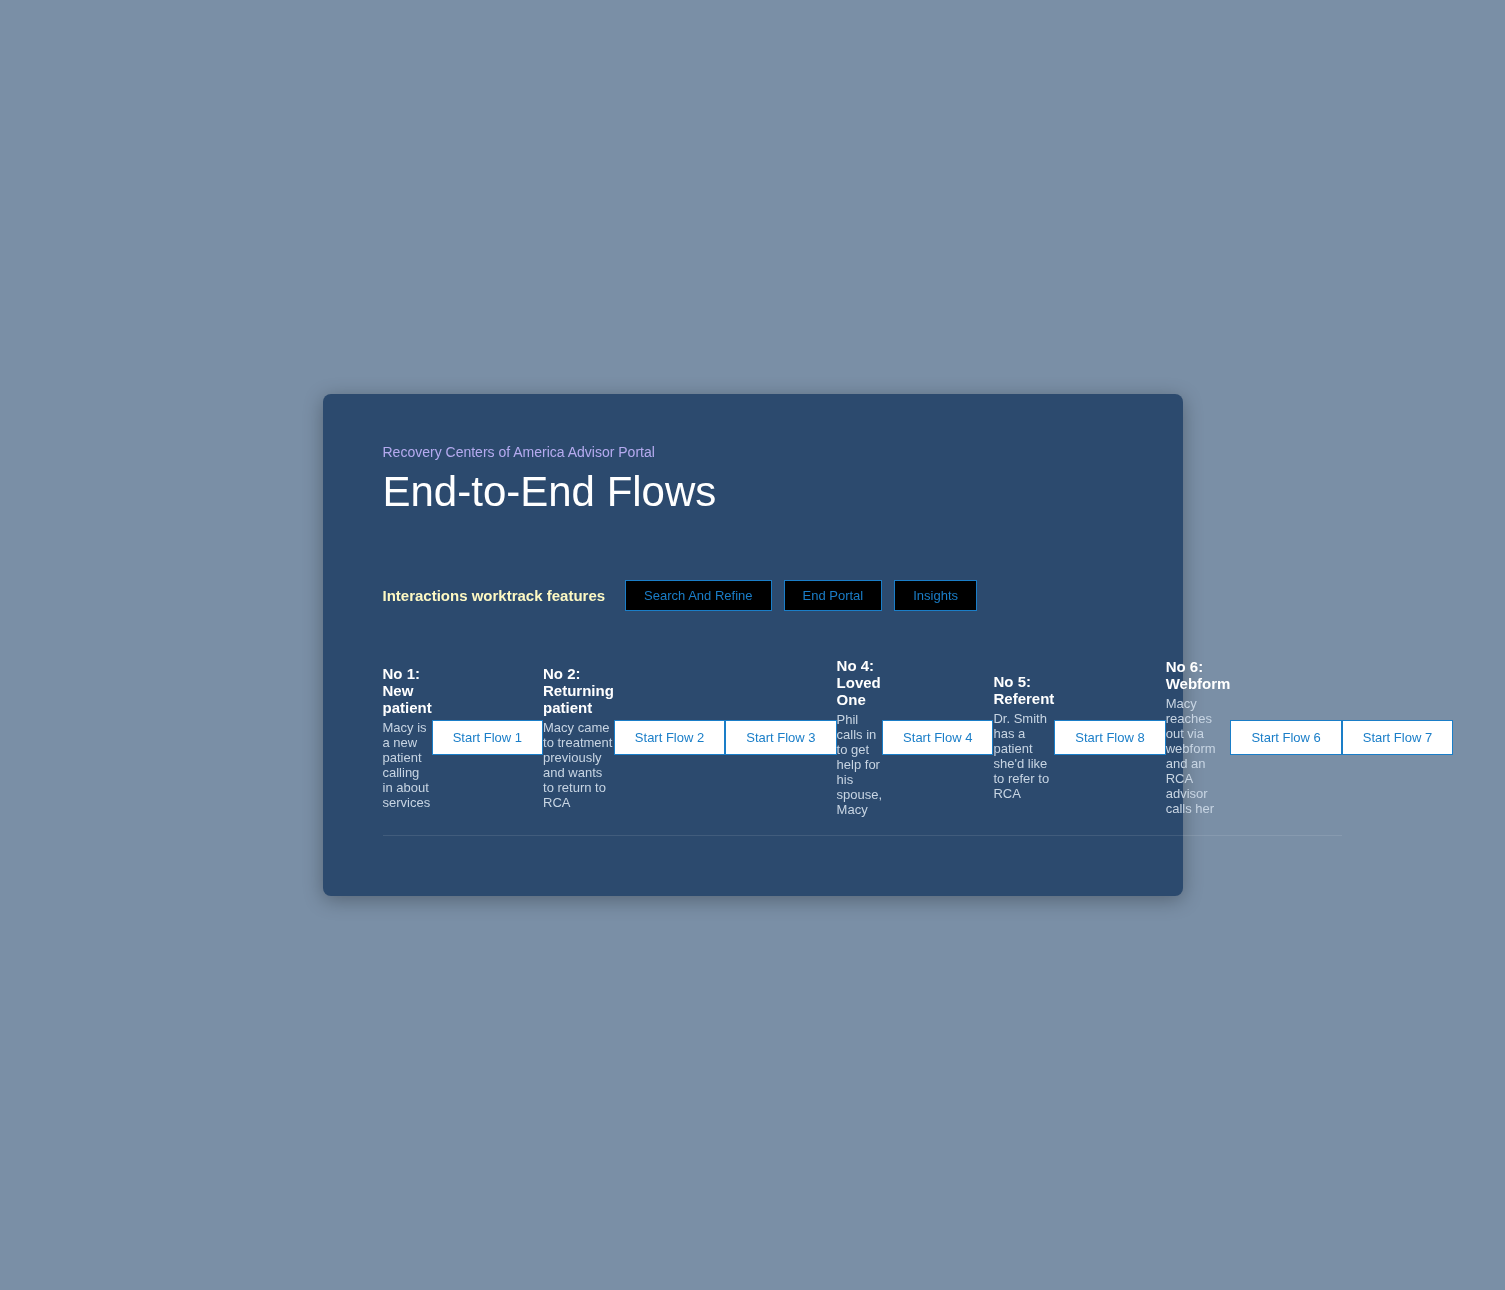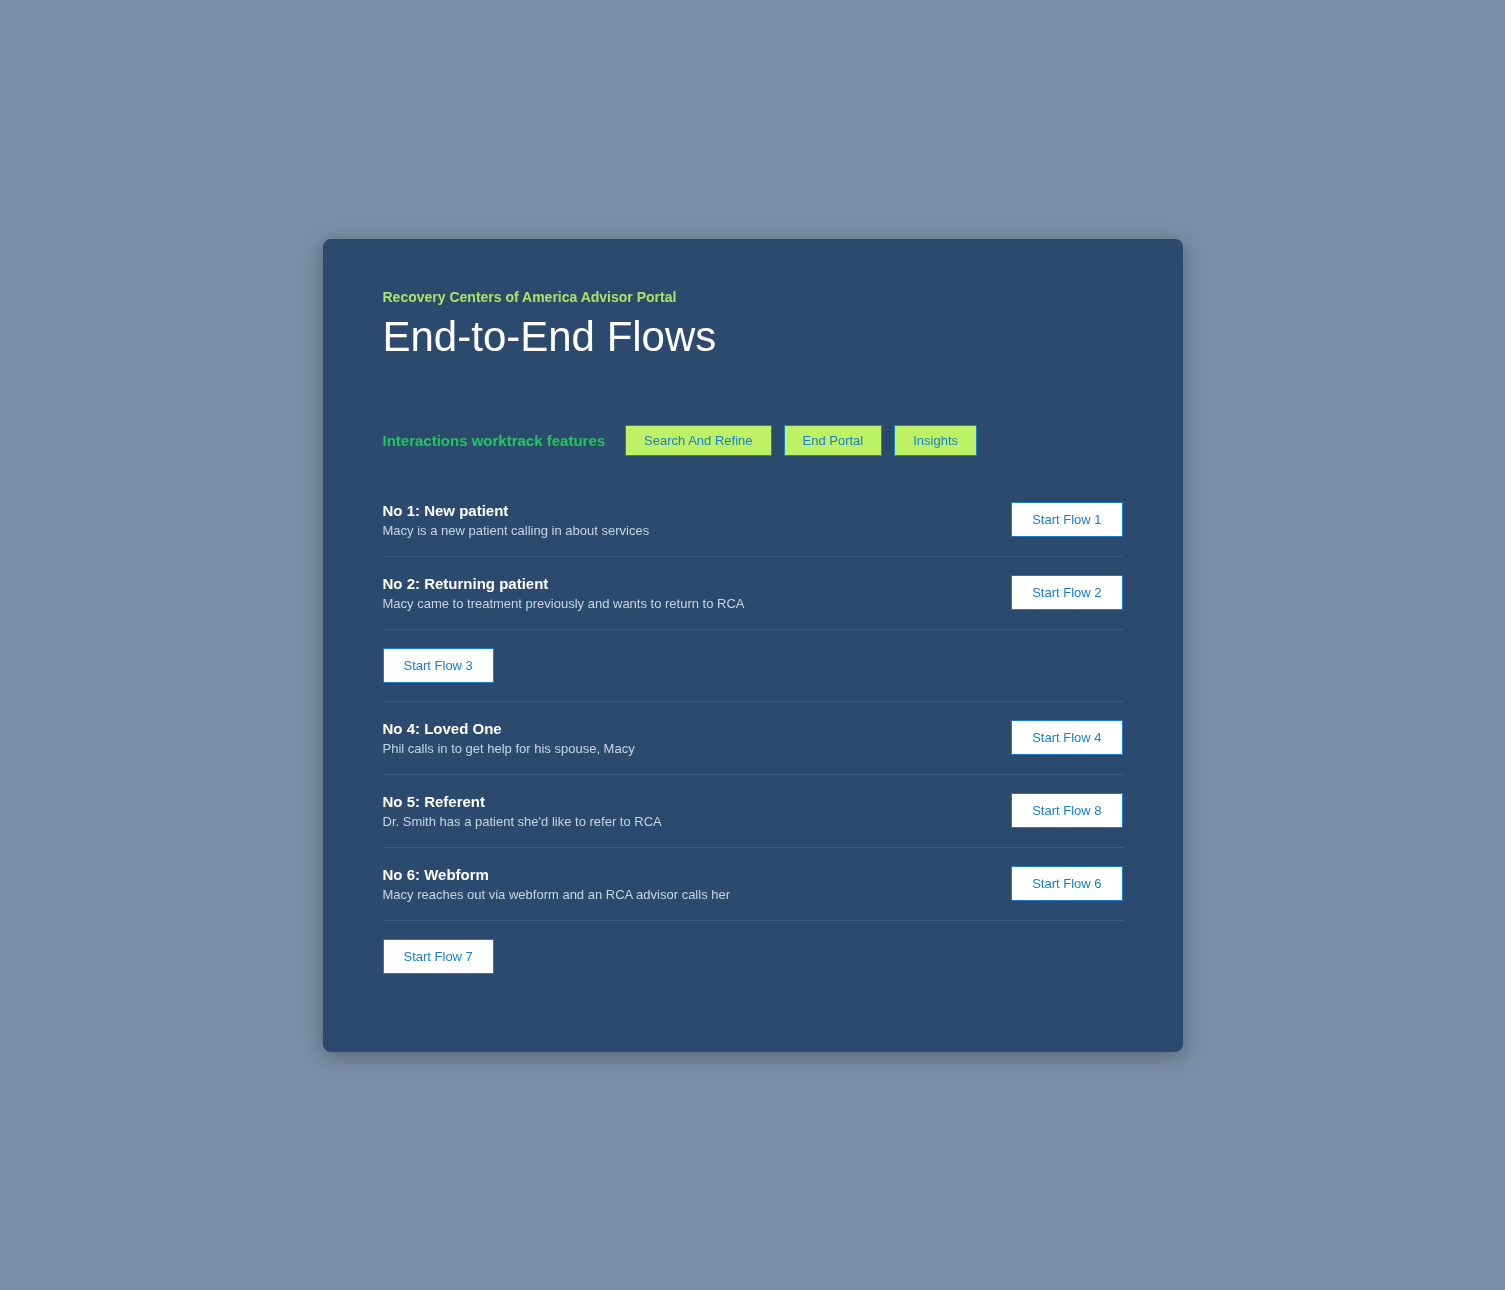--- a/index.html
+++ b/index.html
@@ -28,63 +28,63 @@
 
     .card {
       background-color: #2c4a6e;
       border-radius: 8px;
       width: 860px;
       padding: 50px 60px 60px 60px;
       box-shadow: 0 4px 20px rgba(0,0,0,0.3);
     }
 
     .portal-label {
-      color: #bef264;
+      color: #c4b5fd;
       font-size: 14px;
-      font-weight: 700;
+      font-weight: 400;
       margin-bottom: 8px;
       opacity: 0.9;
     }
 
     .page-title {
       color: #ffffff;
       font-size: 42px;
       font-weight: 300;
       margin-bottom: 64px;
     }
 
     .section-header {
       display: flex;
       align-items: center;
       margin-bottom: 28px;
       gap: 12px;
       flex-wrap: wrap;
     }
 
     .section-label {
-      color: #22c55e;
+      color: #fef9c3;
       font-size: 15px;
       font-weight: 700;
       margin-right: 8px;
     }
 
     .header-btn {
-      background-color: #bef264;
+      background-color: #000000;
       color: #1a7ec8;
       border: 1.5px solid #1a7ec8;
       border-radius: 0;
       padding: 7px 18px;
       font-size: 13px;
       cursor: pointer;
       font-weight: 500;
     }
 
     .flows-list {
       display: flex;
-      flex-direction: column;
+      flex-direction: row;
       gap: 0;
     }
 
     .flow-item {
       display: flex;
       align-items: center;
       justify-content: space-between;
       padding: 18px 0;
       border-bottom: 1px solid rgba(255,255,255,0.1);
     }

